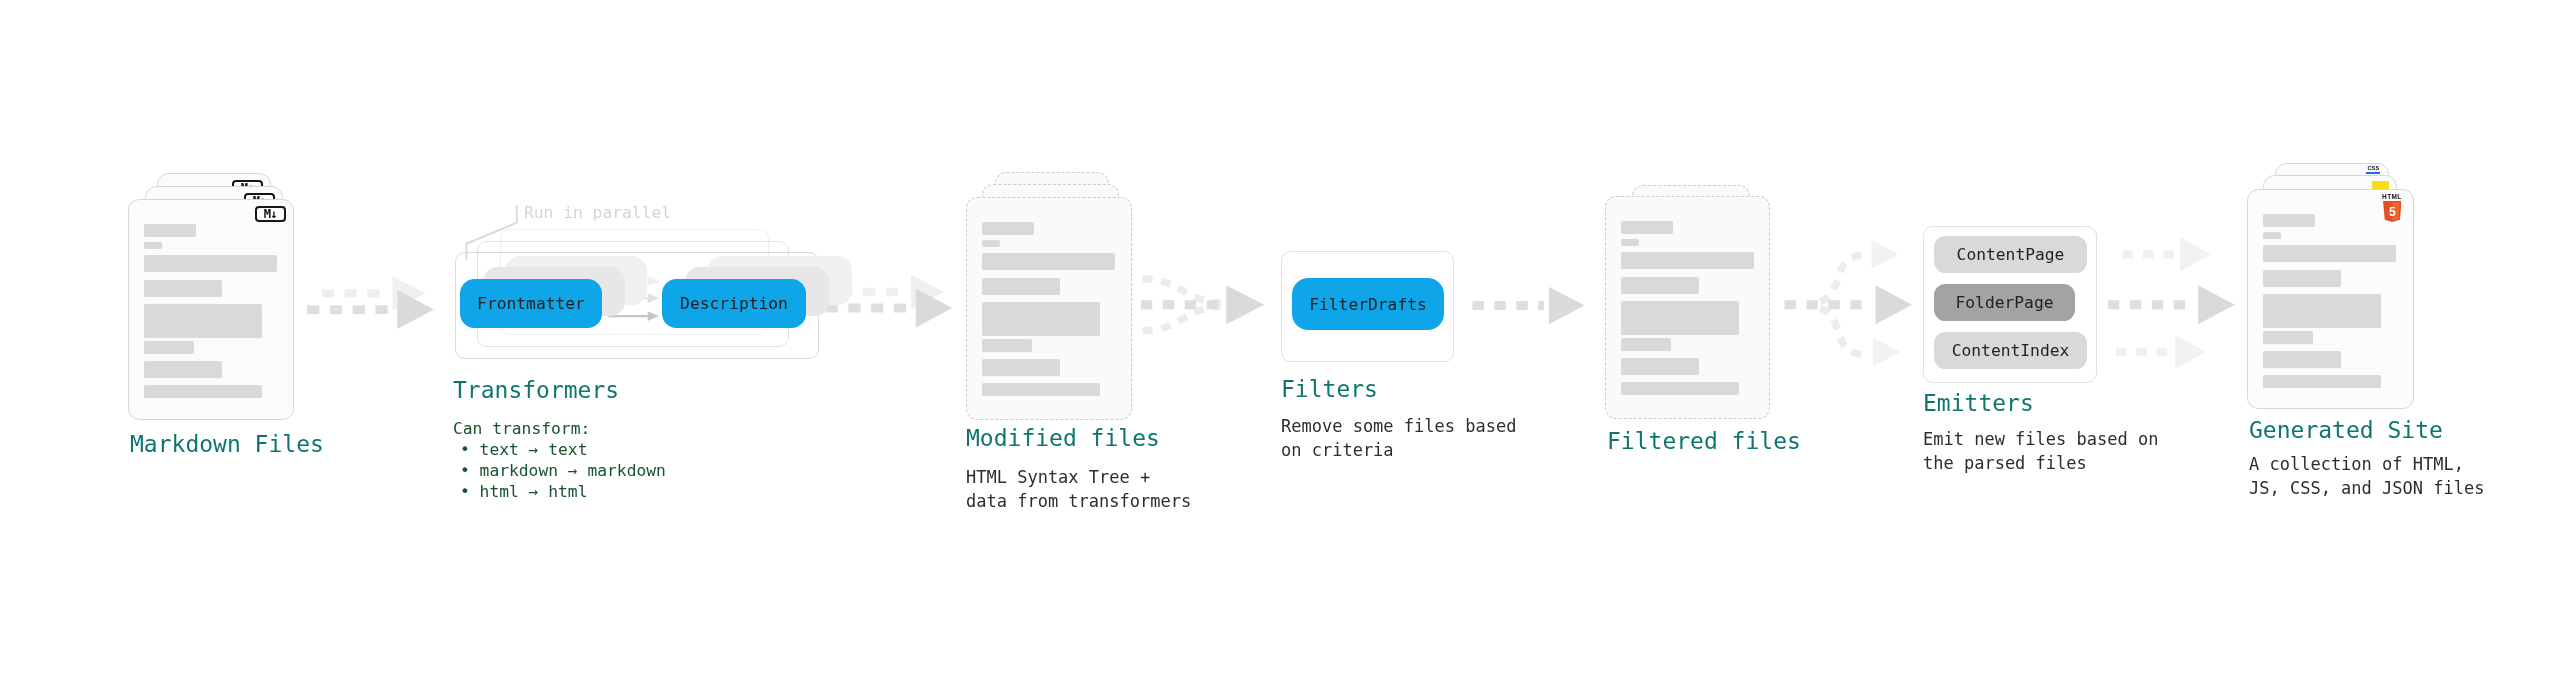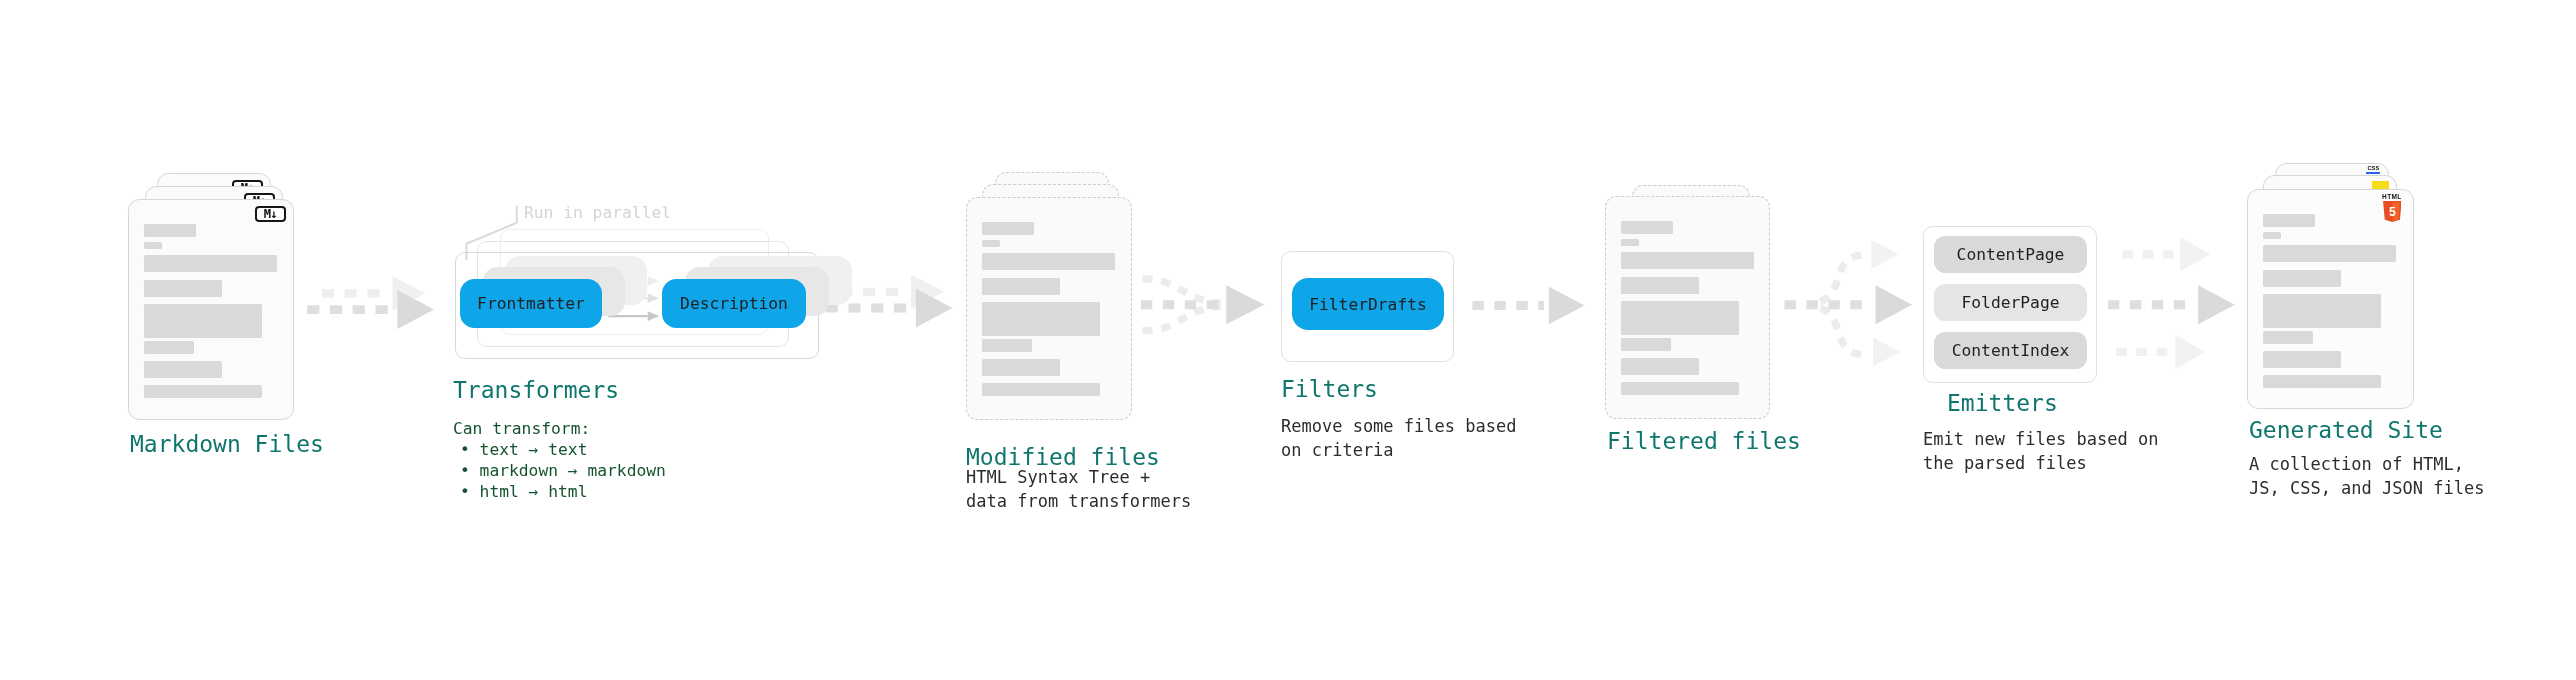--- a/index.html
+++ b/index.html
@@ -161,21 +161,21 @@
           <i></i>
           <i></i>
           <i></i>
           <i></i>
           <i></i>
           <i></i>
           <i></i>
           <i></i>
         </div>
     </div>
-    <div class="stage-title" style="left:966px;top:444px;">Modified files</div>
+    <div class="stage-title" style="left:966px;top:425px;">Modified files</div>
     <div class="stage-desc" style="left:966px;top:465px;">HTML Syntax Tree +
 data from transformers</div>
   </div>
 
   <div>
     <div class="obox" style="left:1281px;top:251px;width:173px;height:111px;border-color:#e0e0e0;"></div>
     <div class="node" style="left:1292px;top:278px;width:152px;height:52px;border-radius:16.3px;">FilterDrafts</div>
     <div class="stage-title" style="left:1281px;top:376px;">Filters</div>
     <div class="stage-desc" style="left:1281px;top:414px;">Remove some files based
 on criteria</div>
@@ -194,23 +194,23 @@
           <i></i>
           <i></i>
         </div>
     </div>
     <div class="stage-title" style="left:1607px;top:428px;">Filtered files</div>
   </div>
 
   <div>
     <div class="obox" style="left:1923px;top:226px;width:174px;height:157px;border-color:#e0e0e0;"></div>
     <div class="node" style="left:1934px;top:236px;width:153px;height:37px;border-radius:11.4px;background:#d9d9d9;">ContentPage</div>
-    <div class="node" style="left:1934px;top:284px;width:153px;height:37px;border-radius:11.4px;background:#e5e5e5;">FolderPage</div>
+    <div class="node" style="left:1934px;top:284px;width:141px;height:37px;border-radius:11.4px;background:#a3a3a3;">FolderPage</div>
     <div class="node" style="left:1934px;top:332px;width:153px;height:37px;border-radius:11.4px;background:#d9d9d9;">ContentIndex</div>
-    <div class="stage-title" style="left:1923px;top:390px;margin-left:24px;">Emitters</div>
+    <div class="stage-title" style="left:1923px;top:390px;">Emitters</div>
     <div class="stage-desc" style="left:1923px;top:427px;">Emit new files based on
 the parsed files</div>
   </div>
 
   <div>
     <div class="card" style="left:2275px;top:163px;width:114px;height:57px;">
       <div class="cssbadge">
         <div class="t">CSS</div>
         <div class="bar" style="background:#2965f1;"></div>
       </div>

